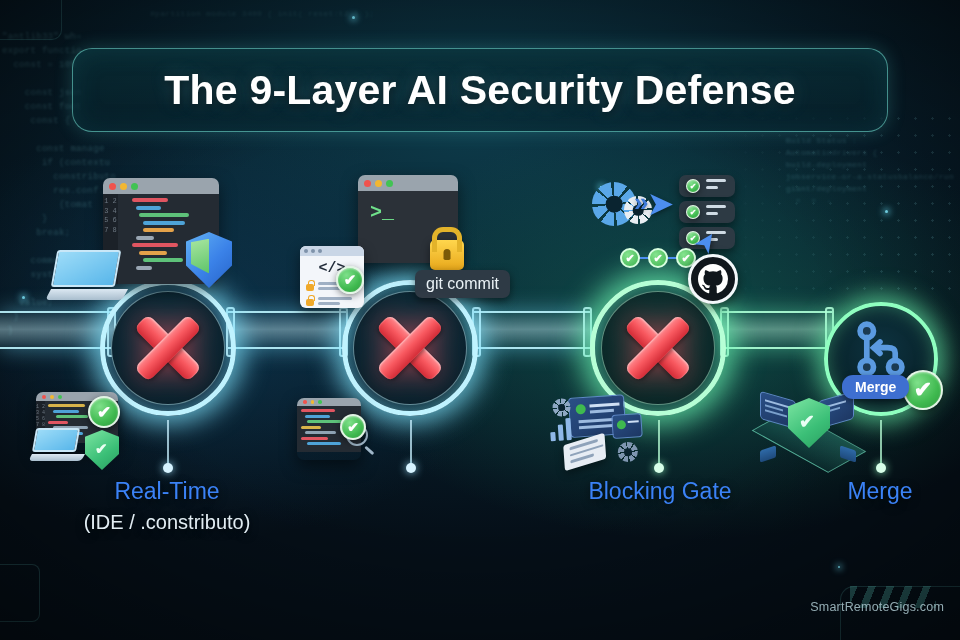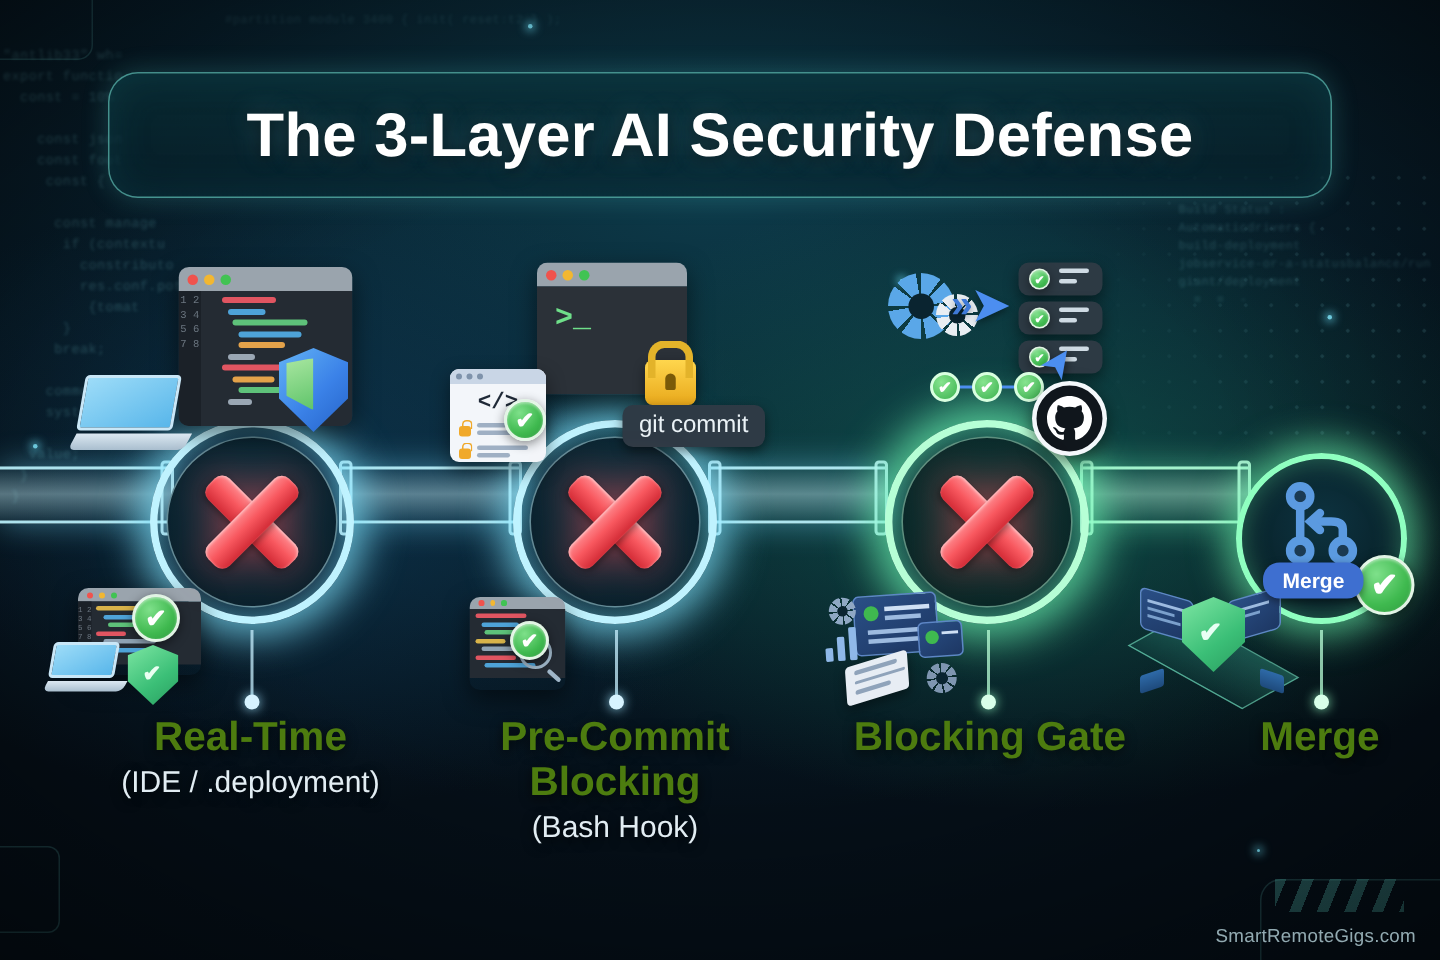--- a/index.html
+++ b/index.html
@@ -149,33 +149,32 @@
   .leader::after {
     content:""; position:absolute; left:50%; bottom:-5px; width:10px; height:10px;
     transform:translateX(-50%); border-radius:50%;
     background:#d7f3ff; box-shadow:0 0 8px rgba(160,230,255,.9);
   }
   .leader.green { background:rgba(185,255,215,.75); }
   .leader.green::after { background:#d8ffe9; box-shadow:0 0 8px rgba(150,255,200,.9); }
 
   .label { position:absolute; text-align:center; }
   .label .l1 {
-    font-size:27px; font-weight:bold; color:#4d7c0f; line-height:30px;
+    font-size:23px; font-weight:normal; color:#3b82f6; line-height:30px;
     text-shadow:0 2px 8px rgba(0,0,0,.7);
   }
   .label .l2 {
     font-size:20px; color:#e2edf3; line-height:28px; margin-top:2px;
     text-shadow:0 2px 8px rgba(0,0,0,.7);
   }
 
   
   .win {
     position:absolute; border-radius:7px; overflow:hidden;
     box-shadow:0 6px 16px rgba(0,0,0,.5);
-    margin-left:16px;
   }
   .win-bar { height:16px; background:#9aa4ad; display:flex; align-items:center; gap:4px; padding-left:6px; }
   .dotr{width:7px;height:7px;border-radius:50%;background:#f0534d;}
   .doty{width:7px;height:7px;border-radius:50%;background:#f2b731;}
   .dotg{width:7px;height:7px;border-radius:50%;background:#41c353;}
   .win-body { background:#242b33; height:calc(100% - 16px); display:flex; }
   .gutter { width:15px; background:#1b2128; color:#6b7680; font-family:"Liberation Mono",monospace; font-size:7px; line-height:9.5px; text-align:center; padding-top:3px;}
   .codearea { flex:1; padding:4px 5px; display:flex; flex-direction:column; gap:3.5px; }
   .cl { height:4px; border-radius:2px; }
 
@@ -302,21 +301,21 @@
   }
   .magnifier::after {
     content:""; position:absolute; right:-9px; bottom:-7px;
     width:11px; height:2.5px; background:#9fb6c8; transform:rotate(42deg); border-radius:2px;
   }
   .arrow-blue {
     position:absolute; color:#4c8ef0; font-size:30px; font-weight:bold; line-height:1;
     text-shadow:0 2px 5px rgba(0,0,0,.4);
   }
   .wm {
-    position:absolute; right:16px; bottom:9px;
+    position:absolute; right:16px; bottom:26px;
     color:rgba(178,206,214,.82); font-size:12.5px; letter-spacing:.2px;
   }
 </style>
 </head>
 <body>
 
 <div id="stage">
 
   <div class="bg-base"></div>
   <div class="code-bg code-left">"antlib33" wh=
@@ -354,21 +353,21 @@
   <div class="hex-deco hex3"></div>
   <div class="stripes"></div>
   <div class="spark" style="left:352px; top:16px;"></div>
   <div class="spark" style="left:885px; top:210px;"></div>
   <div class="spark" style="left:22px; top:296px;"></div>
   <div class="spark" style="left:600px; top:186px; width:2px;height:2px;"></div>
   <div class="spark" style="left:838px; top:566px; width:2px;height:2px;"></div>
   <div class="bg-vignette"></div>
 
   <div class="title-box">
-    <div class="title-text">The 3-Layer AI Security Defense</div>
+    <div class="title-text">The 9-Layer AI Security Defense</div>
   </div>
 
   <div class="pipe blue" style="left:0px; width:114px;">
     <div class="pipe-cap cap-r"></div>
   </div>
   <div class="pipe blue" style="left:228px; width:118px;">
     <div class="pipe-cap cap-l"></div>
     <div class="pipe-cap cap-r"></div>
   </div>
   <div class="pipe blue" style="left:474px; width:116px;">
@@ -453,21 +452,21 @@
   <div class="shield shield-green" style="left:85px; top:430px; width:34px; height:40px;"></div>
   <div style="position:absolute; left:95px; top:440px; color:#eafff2; font-size:15px; font-weight:bold;">✔</div>
   <div class="laptop" style="left:34px; top:428px; width:44px; height:34px;">
     <div class="scr"></div>
     <div class="base"></div>
   </div>
 
   <div class="leader" style="left:167px; top:420px; height:48px;"></div>
   <div class="label" style="left:27px; top:476px; width:280px;">
     <div class="l1">Real-Time</div>
-    <div class="l2">(IDE / .deployment)</div>
+    <div class="l2">(IDE / .constributo)</div>
   </div>
 
   <div class="node" style="left:342px; top:280px; width:136px; height:136px;">
     <div class="node-ring"></div>
     <div class="node-inner"></div>
     <div class="xmark">
         <span></span>
         <span></span>
       </div>
   </div>
@@ -524,25 +523,20 @@
         <div class="cl" style="width:55%; background:#8fa3b4; height:3px; margin-left:8%;"></div>
         <div class="cl" style="width:48%; background:#e05561; height:3px;"></div>
         <div class="cl" style="width:62%; background:#4ea3d8; height:3px; margin-left:10%;"></div>
       </div>
     </div>
   </div>
   <div class="magnifier" style="left:346px; top:424px;"></div>
   <div class="green-check" style="left:340px; top:414px; width:26px; height:26px; font-size:14px;">✔</div>
 
   <div class="leader" style="left:410px; top:420px; height:48px;"></div>
-  <div class="label" style="left:290px; top:476px; width:240px;">
-    <div class="l1">Pre-Commit</div>
-    <div class="l1">Blocking</div>
-    <div class="l2">(Bash Hook)</div>
-  </div>
 
   <div class="node" style="left:590px; top:280px; width:136px; height:136px;">
     <div class="node-ring green"></div>
     <div class="node-inner"></div>
     <div class="xmark">
         <span></span>
         <span></span>
       </div>
   </div>
 

